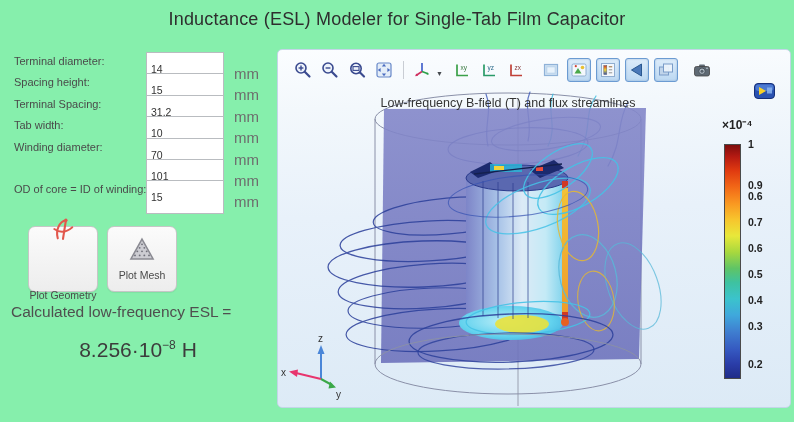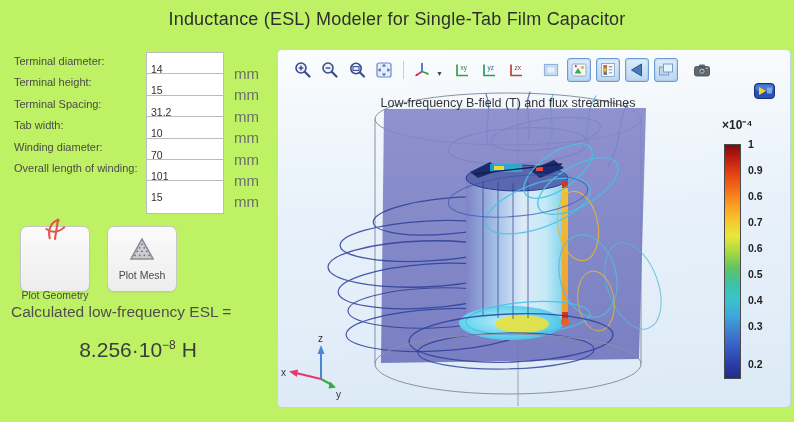--- a/index.html
+++ b/index.html
@@ -1,39 +1,39 @@
 <!DOCTYPE html>
 <html><head>
 <meta charset="utf-8">
 <style>
   * { margin:0; padding:0; box-sizing:border-box; }
   html,body { background:#fff; }
   body { font-family:"Liberation Sans", sans-serif; }
-  #app { position:relative; width:794px; height:422px; background:#bef264; overflow:hidden; }
+  #app { position:relative; width:794px; height:422px; background:#86efac; overflow:hidden; }
 
   
   .page-title { position:absolute; top:9px; left:0; width:100%; text-align:center;
     font-size:18px; color:#2e2e2e; letter-spacing:.2px; }
 
   
   .form-area { position:absolute; left:14px; top:51px; width:252px; }
   .frow { position:relative; height:21.4px; }
   .flabel { position:absolute; left:0; top:4px; font-size:11px; color:#4a4a4a; white-space:nowrap; }
   .finput { position:absolute; left:132px; top:1px; width:78px; height:16px;
     border:1px solid #b9bcc0; background:#fff; font-family:"Liberation Sans",sans-serif;
     font-size:10.5px; color:#333; padding:16px 4px; outline:none; }
   .funit { position:absolute; left:220px; top:14px; font-size:15px; color:#6d6d6d;text-align:right; }
 
   
   .btn { position:absolute; top:226px; width:70px; height:66px; border:1px solid #c6c6c6;
     border-radius:7px; background:linear-gradient(#fbfbfb,#ededed); cursor:pointer;
     display:flex; flex-direction:column; align-items:center; justify-content:center;
     box-shadow:0 1px 1px rgba(0,0,0,.06); font-family:"Liberation Sans",sans-serif; }
   .btn .blabel { font-size:10.5px; color:#4a4a4a; line-height:1.15; text-align:center; margin-top:3px; }
-  #btn-geom { left:20px;gap:40px; } #btn-mesh { left:107px; } #btn-compute { left:193px; }
+  #btn-geom { left:28px;gap:40px; } #btn-mesh { left:107px; } #btn-compute { left:193px; }
 
   
   .result-label { position:absolute; left:11px; top:303px; font-size:15.5px; color:#4f4f4f; }
   .result-value { position:absolute; left:0; top:338px; width:276px; text-align:center;
     font-size:21px; color:#3c3c3c; }
   .result-value sup { font-size:12px; vertical-align:8px; }
 
   
   .gpanel { position:absolute; left:277px; top:49px; width:514px; height:359px;
     border:1px solid #c3d5e8; border-radius:5px;
@@ -74,45 +74,45 @@
 
   <div class="page-title">Inductance (ESL) Modeler for Single-Tab Film Capacitor</div>
 
   <div class="form-area">
     <div class="frow">
       <span class="flabel">Terminal diameter:</span>
       <input class="finput" value="14" style="">
       <span class="funit">mm</span>
     </div>
     <div class="frow">
-      <span class="flabel">Terminal height:</span>
+      <span class="flabel">Spacing height:</span>
       <input class="finput" value="15" style="">
       <span class="funit">mm</span>
     </div>
     <div class="frow">
       <span class="flabel">Terminal Spacing:</span>
       <input class="finput" value="31.2" style="">
       <span class="funit">mm</span>
     </div>
     <div class="frow">
       <span class="flabel">Tab width:</span>
       <input class="finput" value="10" style="">
       <span class="funit">mm</span>
     </div>
     <div class="frow">
       <span class="flabel">Winding diameter:</span>
       <input class="finput" value="70" style="">
       <span class="funit">mm</span>
     </div>
     <div class="frow">
-      <span class="flabel">Overall length of winding:</span>
       <input class="finput" value="101" style="">
       <span class="funit">mm</span>
     </div>
     <div class="frow">
+      <span class="flabel">OD of core = ID of winding:</span>
       <input class="finput" value="15" style="">
       <span class="funit">mm</span>
     </div>
   </div>
 
   <div class="btn" id="btn-geom">
     <span>
       <svg width="28" height="26" viewBox="0 0 24 22">
         <path d="M7.5,19 C5.5,12 9,4.5 14.5,3.5" fill="none" stroke="#e2574c" stroke-width="1.8" stroke-linecap="round"></path>
         <path d="M14.5,3.5 L12,19.5" fill="none" stroke="#e2574c" stroke-width="1.8" stroke-linecap="round"></path>
@@ -386,21 +386,21 @@
         <rect x="0.5" y="0.5" width="20" height="15" rx="3.5" fill="#2a52b0" stroke="#16307a"></rect>
         <rect x="1.5" y="1.5" width="18" height="6.5" rx="3" fill="#5a8ae0" opacity=".7"></rect>
         <polygon points="5,4 5,12 12,8" fill="#f7d028"></polygon>
         <rect x="13" y="4.5" width="5" height="6" fill="#8ab4ee" opacity=".85"></rect>
       </svg>
     </span>
 
     <div class="cbar-mult">×10⁻⁴</div>
     <div class="cbar"></div>
     <span class="ctick" style="top:88px">1</span>
-    <span class="ctick" style="top:114px">0.9</span>
+    <span class="ctick" style="top:129px">0.9</span>
     <span class="ctick" style="top:140px">0.6</span>
     <span class="ctick" style="top:166px">0.7</span>
     <span class="ctick" style="top:192px">0.6</span>
     <span class="ctick" style="top:218px">0.5</span>
     <span class="ctick" style="top:244px">0.4</span>
     <span class="ctick" style="top:270px">0.3</span>
     <span class="ctick" style="top:308px">0.2</span>
   </div>
 
 </div>

